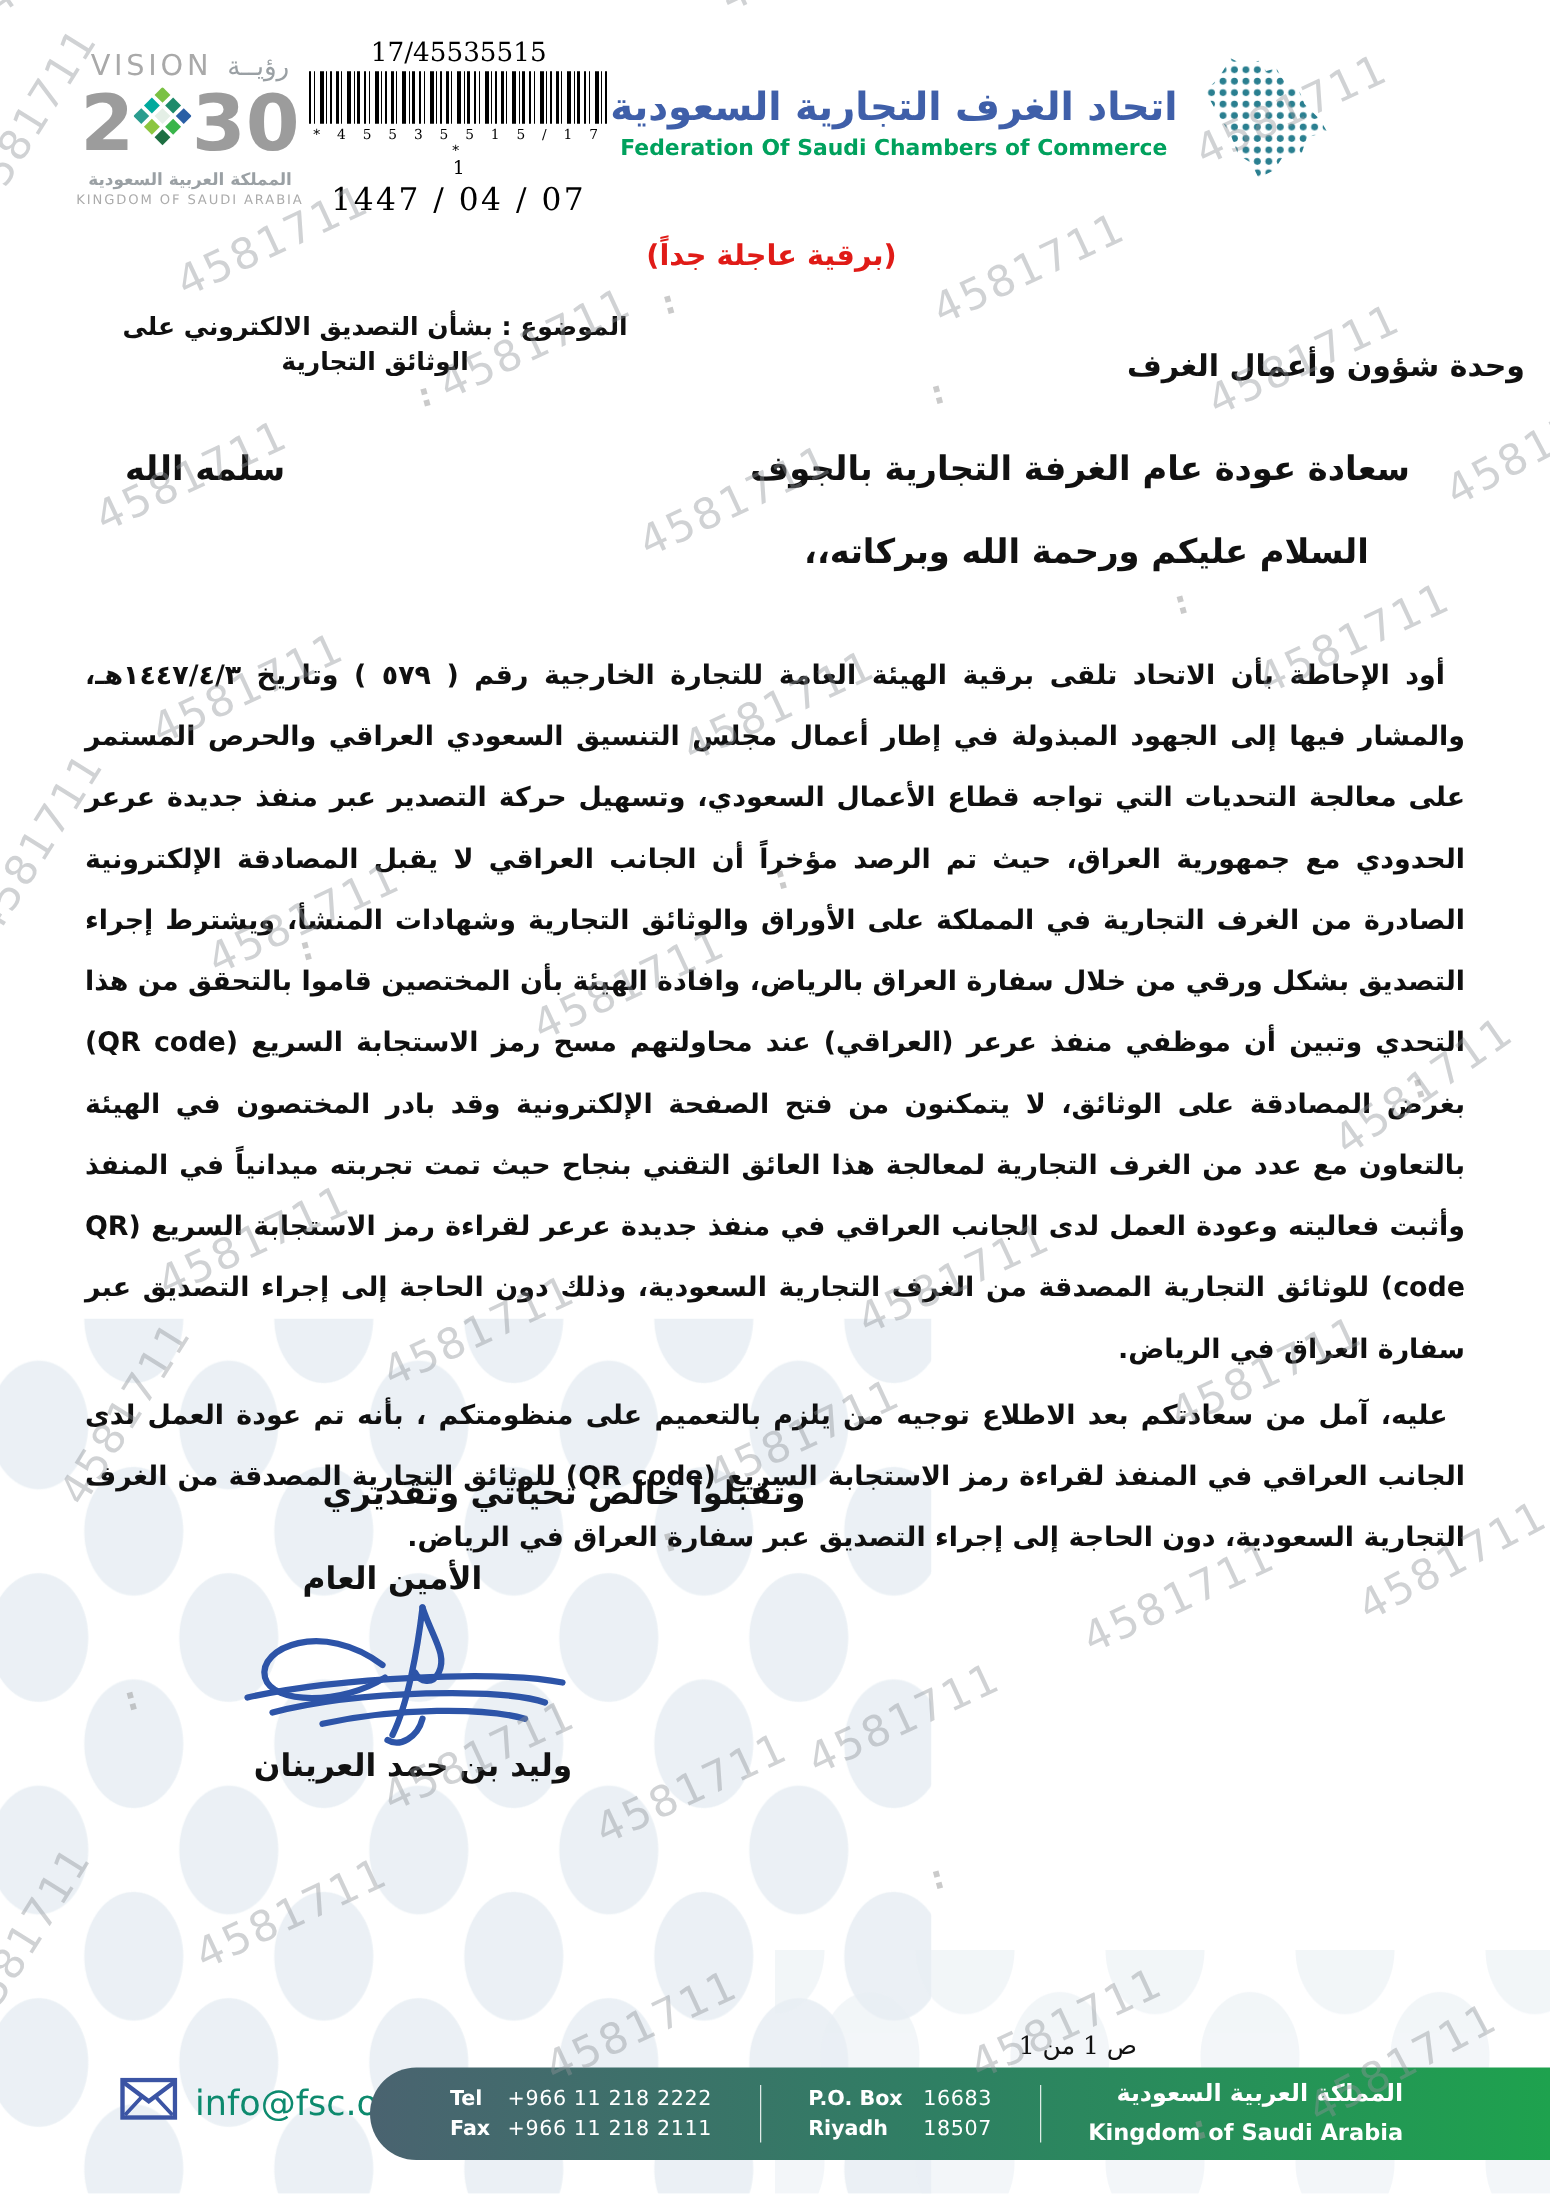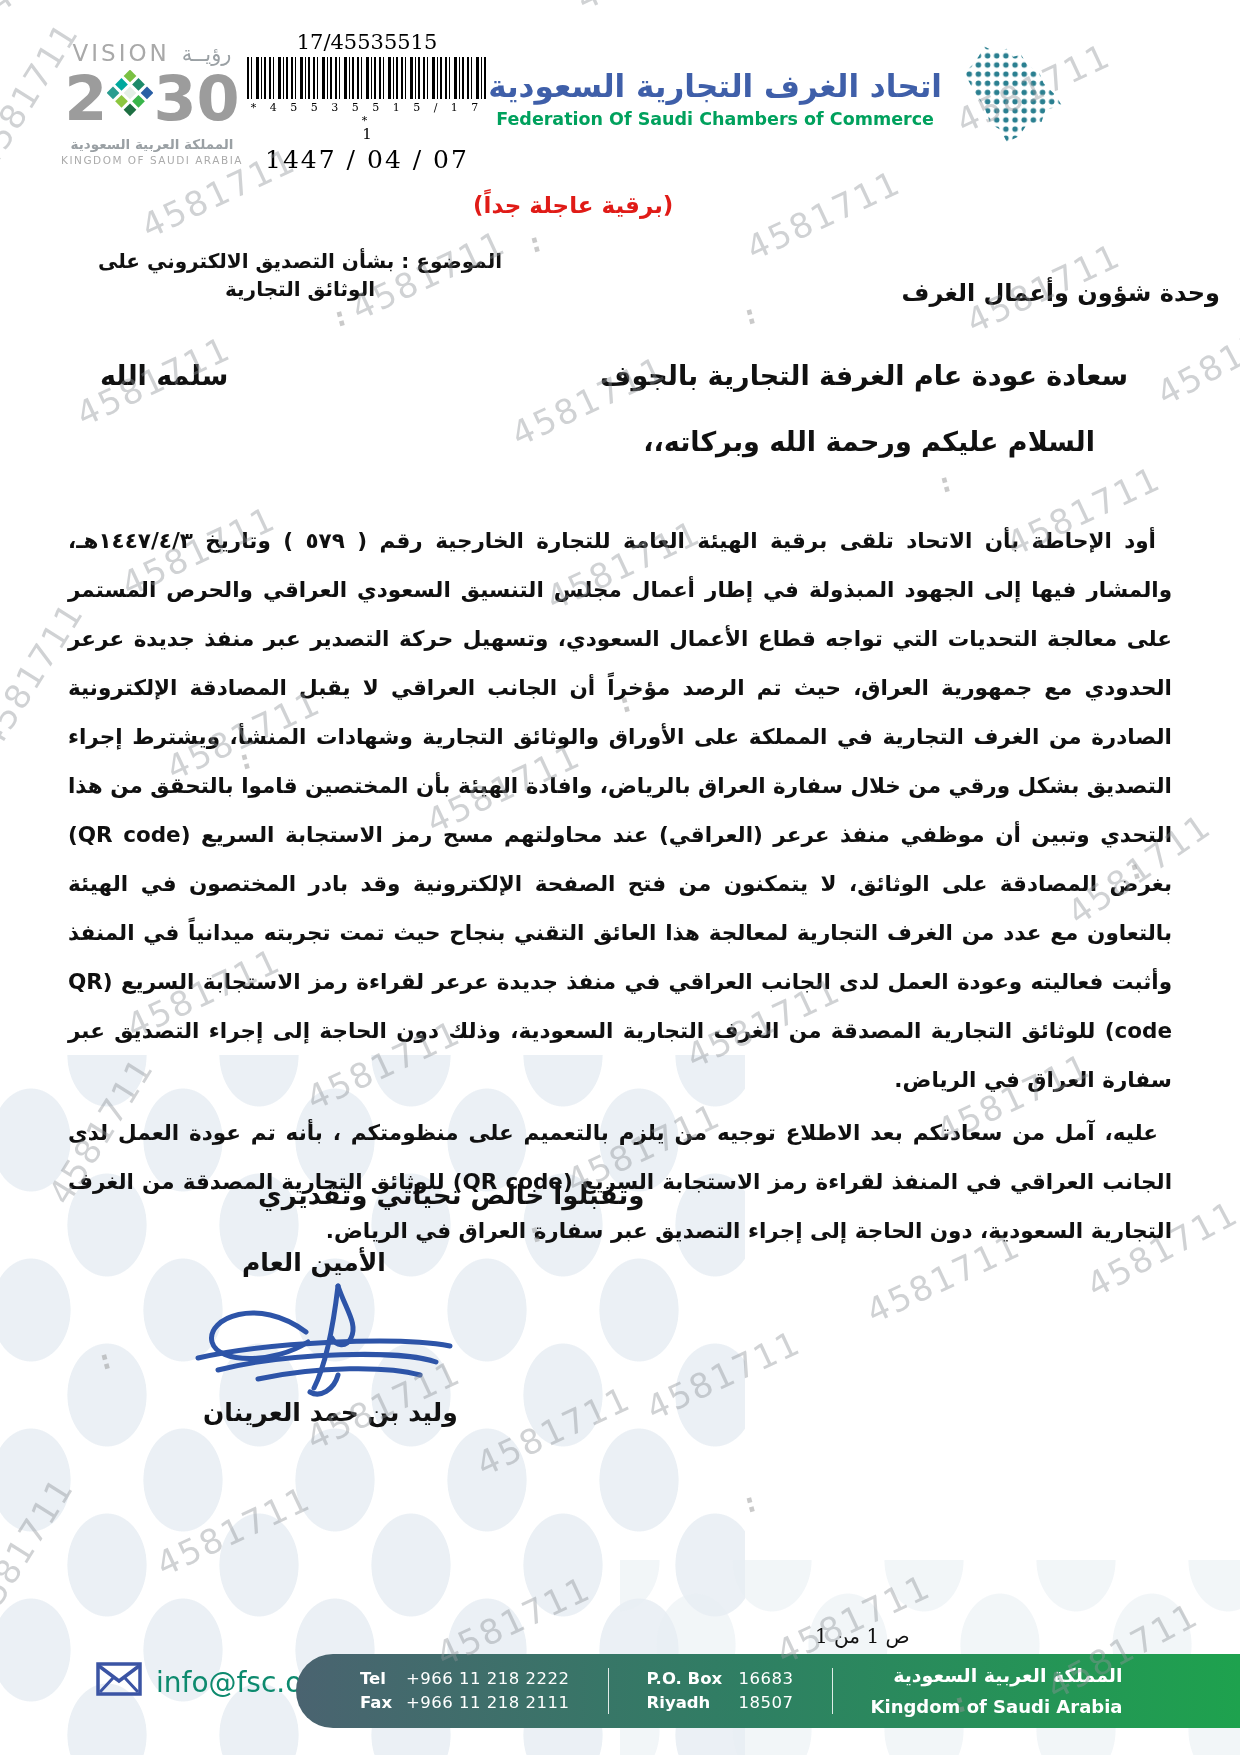--- a/index.html
+++ b/index.html
@@ -47,21 +47,21 @@
   .bc-copy{font-size:15px;line-height:1.05;}
   .bc-date{font-size:25px;letter-spacing:2px;margin-top:2px;}
 
   
   .fsc{position:absolute;top:42px;right:172px;display:flex;align-items:center;gap:14px;z-index:2;}
   .fsc-text{text-align:center;}
   .fsc-ar{font-size:31px;font-weight:bold;color:#3f5fa9;direction:rtl;}
   .fsc-en{font-size:17.5px;font-weight:bold;color:#00a15d;margin-top:5px;}
 
   
-  .urgent{position:absolute;left:473px;top:192px;font-size:23px;font-weight:bold;
+  .urgent{position:absolute;left:517px;top:192px;font-size:23px;font-weight:bold;
           color:#e01b17;direction:rtl;z-index:2;}
   .unit{position:absolute;right:20px;top:251px;font-size:24px;font-weight:bold;direction:rtl;z-index:2;margin-top:28px;}
   .subject{position:absolute;left:75px;top:247px;width:450px;direction:rtl;text-align:center;
            font-size:20px;font-weight:bold;line-height:1.4;z-index:2;}
   .subject .l2{text-align:right;padding-right:212px;}
 
   .recip{position:absolute;left:100px;right:112px;top:360px;display:flex;justify-content:space-between;
          font-size:27px;font-weight:bold;direction:rtl;z-index:2;}
   .salut{position:absolute;right:145px;top:426px;font-size:27px;font-weight:bold;direction:rtl;z-index:2;}
 

